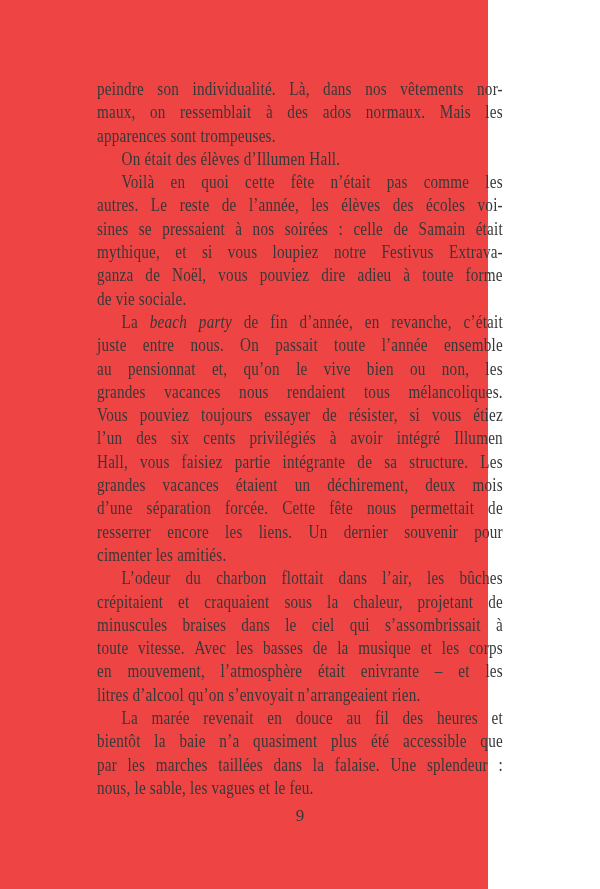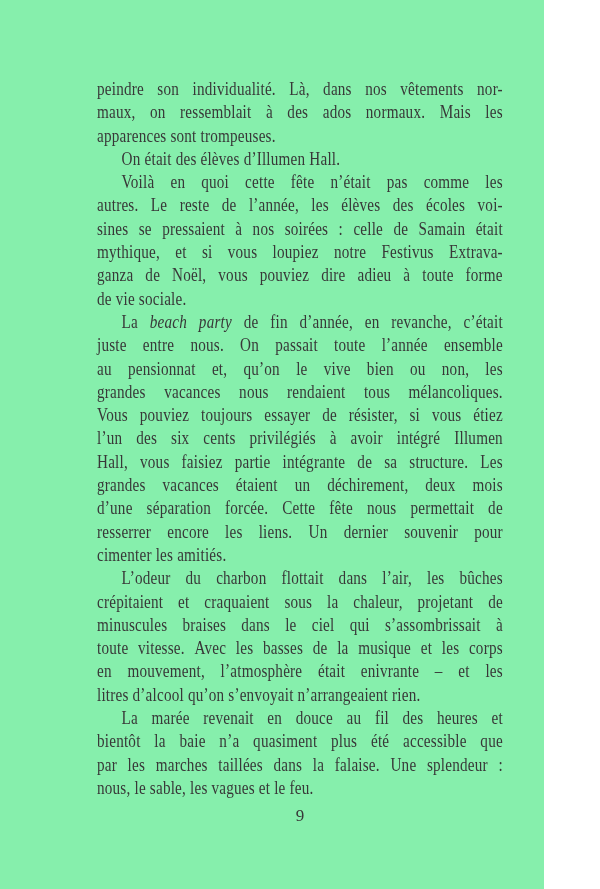--- a/index.html
+++ b/index.html
@@ -4,22 +4,22 @@
 <style>
   html, body { margin: 0; padding: 0; }
   body {
     width: 600px; height: 889px;
     background: #ffffff;
     font-family: "Liberation Serif", "DejaVu Serif", serif;
     overflow: hidden;
   }
   .page {
     position: relative;
-    width: 544px; height: 889px;
-    background: #86efac;
+    width: 488px; height: 889px;
+    background: #ef4444;
   }
   .text-block {
     position: absolute;
     left: 97px; top: 78px;
     width: 495px;
     transform: scaleX(0.82);
     transform-origin: top left;
     color: #383838;
   }
   .line {

